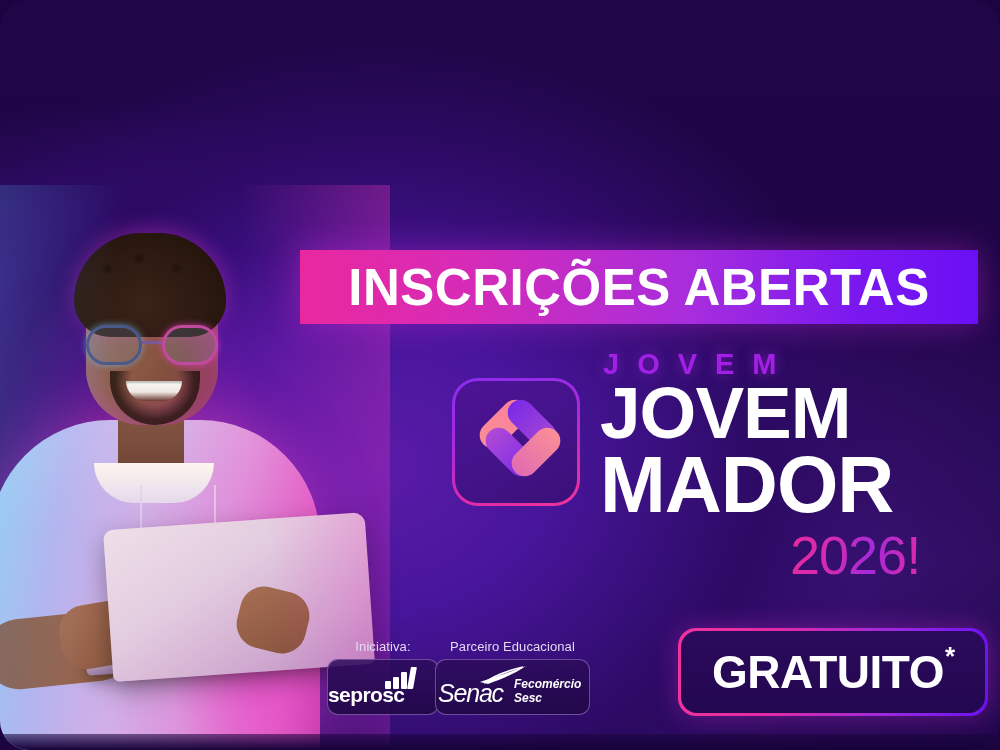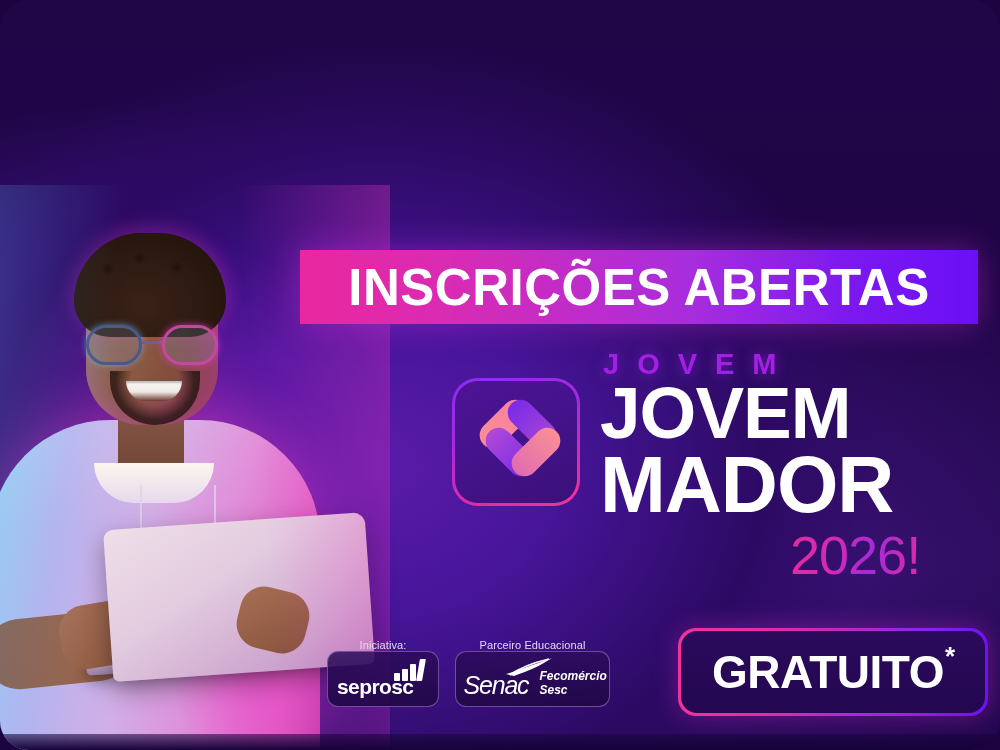--- a/index.html
+++ b/index.html
@@ -236,33 +236,33 @@
     line-height:1; position:relative;
   }
   .gratuito-star {
     color:#ffffff; font-size:26px; font-weight:bold;
     position:relative; top:-16px; left:1px;
   }
 
   
   .partners { position:absolute; left:327px; top:640px; width:285px; height:82px; }
   .plabel {
-    color:#e3d7f2; font-size:11px; text-align:center; line-height:1;
-    letter-spacing:0.1px;
+    color:#e3d7f2; font-size:13px; text-align:center; line-height:1;
+    margin-bottom:6px; letter-spacing:0.1px;
   }
   .pbox {
     border:1px solid rgba(170,130,215,0.55);
     border-radius:11px;
     background:linear-gradient(180deg,rgba(45,12,92,0.85),rgba(32,8,70,0.9));
-    display:flex; align-items:center; justify-content:center;
+    display:flex; align-items:center; 
     position:relative; overflow:hidden;
   }
   .p-seprosc { position:absolute; left:0; top:0; width:112px; }
   .p-seprosc .pbox { height:56px; }
-  .p-senac { position:absolute; left:128px; top:0; width:155px; }
+  .p-senac { position:absolute; left:108px; top:0; width:155px; }
   .p-senac .pbox { height:56px; }
 
   .seprosc-wrap { position:relative; width:92px; height:40px; }
   .seprosc-word {
     position:absolute; left:0; bottom:2px;
     color:#ffffff; font-size:21px; font-weight:bold; letter-spacing:-0.6px; line-height:1;
   }
   .seprosc-bars { position:absolute; right:1px; top:0px; width:34px; height:22px; }
   .sbar { position:absolute; bottom:0; width:6px; background:#ffffff; border-radius:1px; }
   .sbar:nth-child(1){ left:0;  height:8px; }

